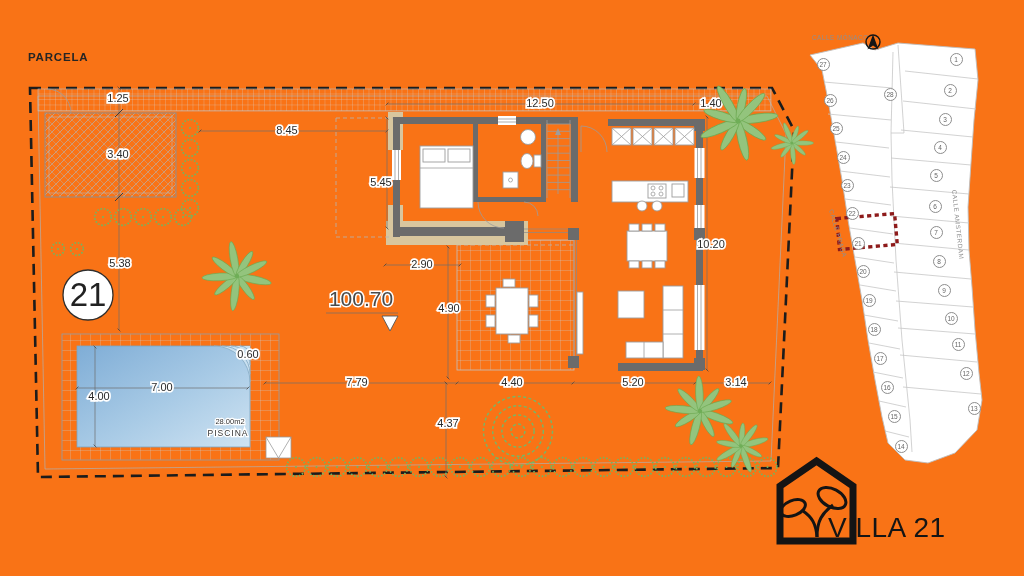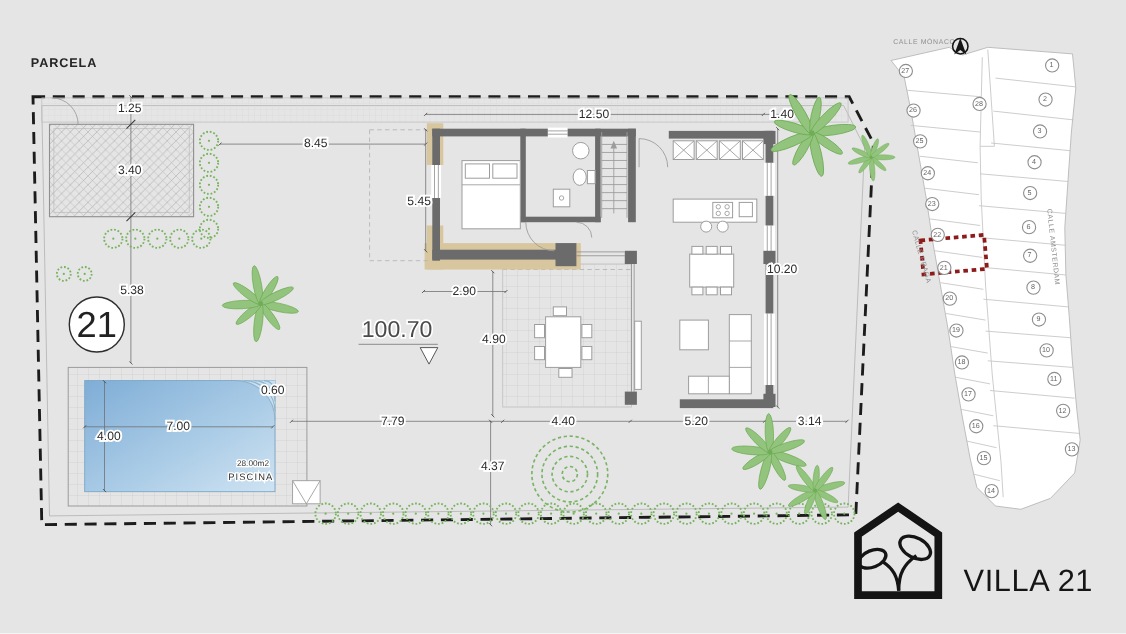--- a/index.html
+++ b/index.html
@@ -1,16 +1,16 @@
 <!DOCTYPE html>
 <html><head>
 <meta charset="utf-8">
 <style>
   html,body{margin:0;padding:0;background:#fff;}
-  #stage{position:relative;width:1024px;height:576px;background:#e5e5e5;overflow:hidden;
+  #stage{position:relative;width:1024px;height:576px;background:#f97316;overflow:hidden;
          font-family:"Liberation Sans",sans-serif;}
   svg text{font-family:"Liberation Sans",sans-serif;}
   .title{font-size:11.5px;fill:#252525;font-weight:bold;letter-spacing:.8px;}
   .dim{font-size:11px;fill:#2b2b2b;text-anchor:middle;paint-order:stroke;stroke:#ffffff;stroke-width:3.5px;}
   .dimsm{font-size:7.5px;fill:#333;text-anchor:middle;paint-order:stroke;stroke:#fff;stroke-width:2.5px;}
   .pisc{font-size:8.5px;fill:#333;text-anchor:middle;letter-spacing:1px;paint-order:stroke;stroke:#fff;stroke-width:2.5px;}
   .level{font-size:21px;fill:#4a4a4a;text-anchor:middle;paint-order:stroke;stroke:#fff;stroke-width:3px;}
   .c21{font-size:33px;fill:#222;text-anchor:middle;}
   .street{font-size:6.3px;fill:#8f8f8f;letter-spacing:.55px;}
   .dml{stroke:#6f6f6f;stroke-width:.7;fill:none;}
@@ -20,21 +20,21 @@
   .wall{fill:#6b6b6b;}
   .tan{fill:#d8c69e;}
   .dashlt{stroke:#b5b5b5;stroke-width:.8;fill:none;stroke-dasharray:4 3;}
   .bushd{fill:none;stroke:#76b45e;stroke-width:1.7;stroke-dasharray:1.6 1.7;}
   .bushd2{fill:none;stroke:#79b565;stroke-width:1.3;stroke-dasharray:2.6 2.1;}
   .mapline{stroke:#c6c6c6;stroke-width:.8;fill:none;}
   .mapout{stroke:#bdbdbd;stroke-width:.9;fill:#fff;}
   .plot-marker{position:absolute;width:13px;height:13px;border:1px solid #8d8d8d;border-radius:50%;
     display:flex;align-items:center;justify-content:center;font-size:6.5px;color:#666;
     background:#fff;box-sizing:border-box;}
-  #logo-text{position:absolute;left:876px;top:512px;font-size:28px;color:#151515;letter-spacing:.5px;}
+  #logo-text{position:absolute;left:828px;top:512px;font-size:28px;color:#151515;letter-spacing:.5px;}
 </style>
 </head>
 <body>
 
 <div id="stage">
 
 <svg id="plan-svg" width="1024" height="576" viewBox="0 0 1024 576">
   <defs>
     <pattern id="pGrid5" width="10" height="10" patternUnits="userSpaceOnUse">
       <path d="M10,0 H0 V10" fill="none" stroke="#c9c9c9" stroke-width="0.6"></path>

